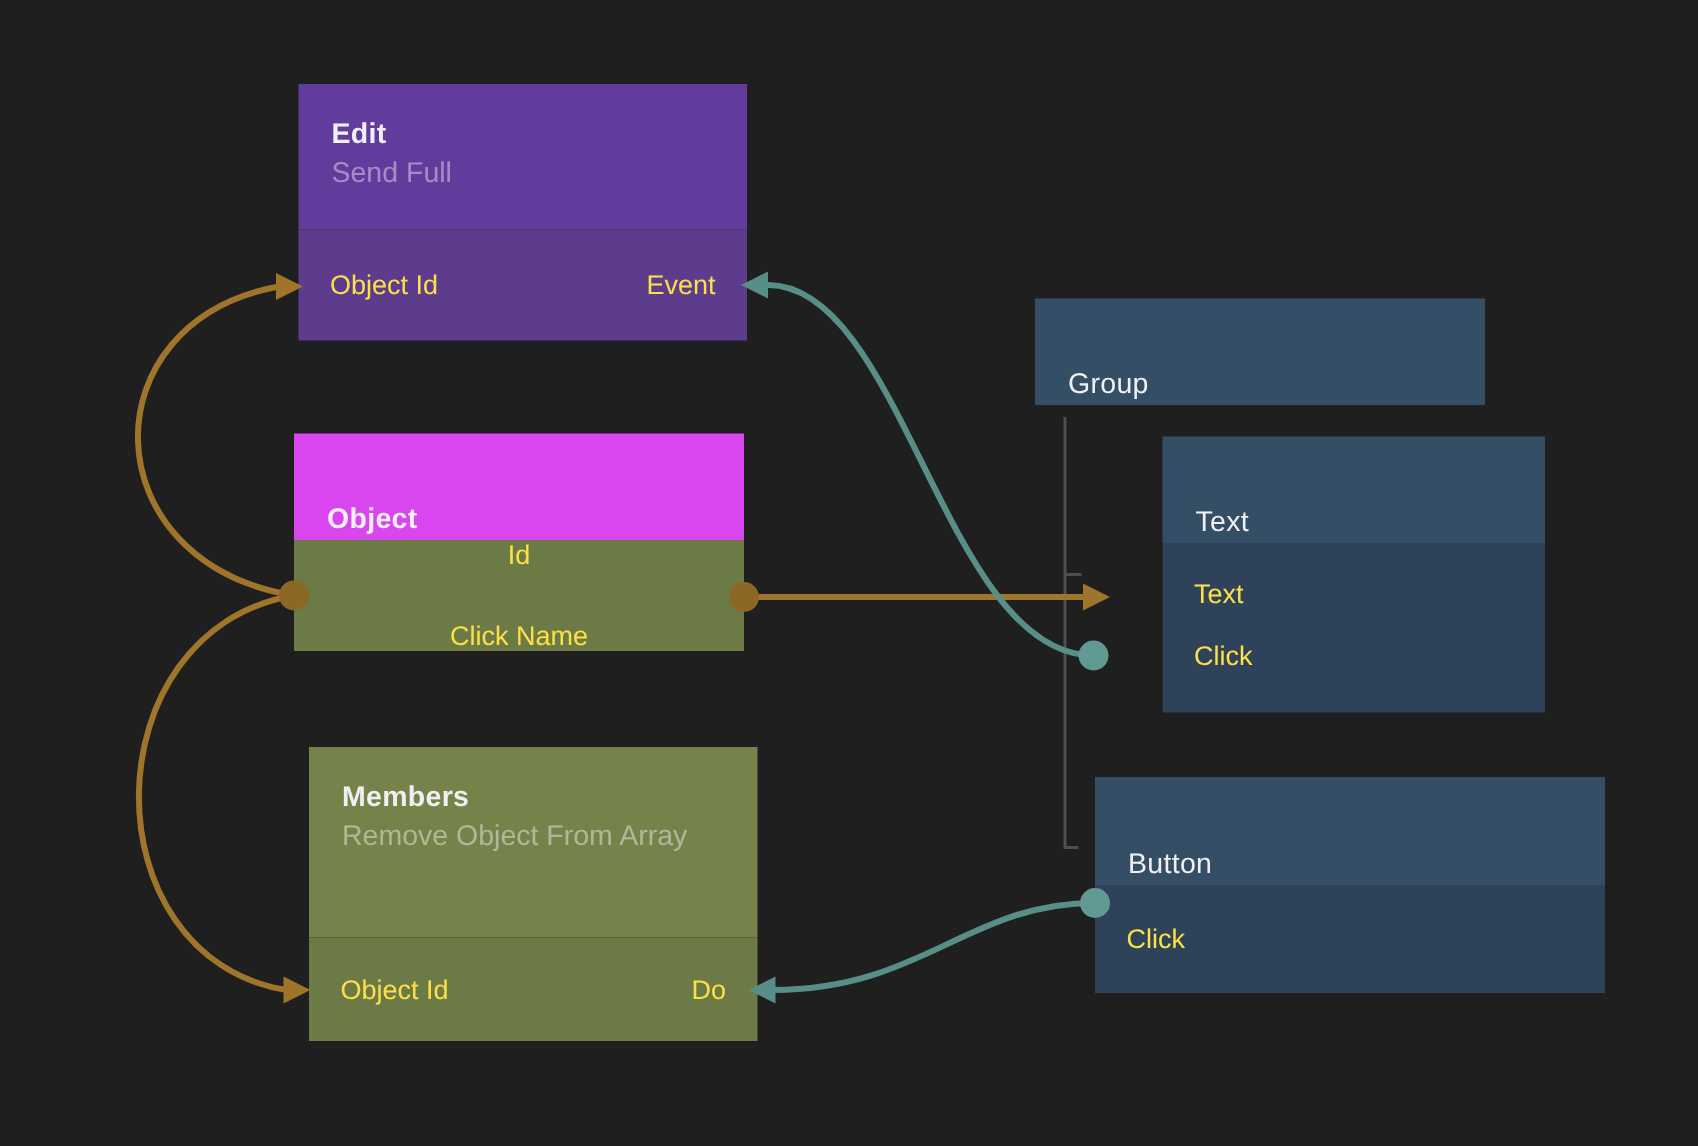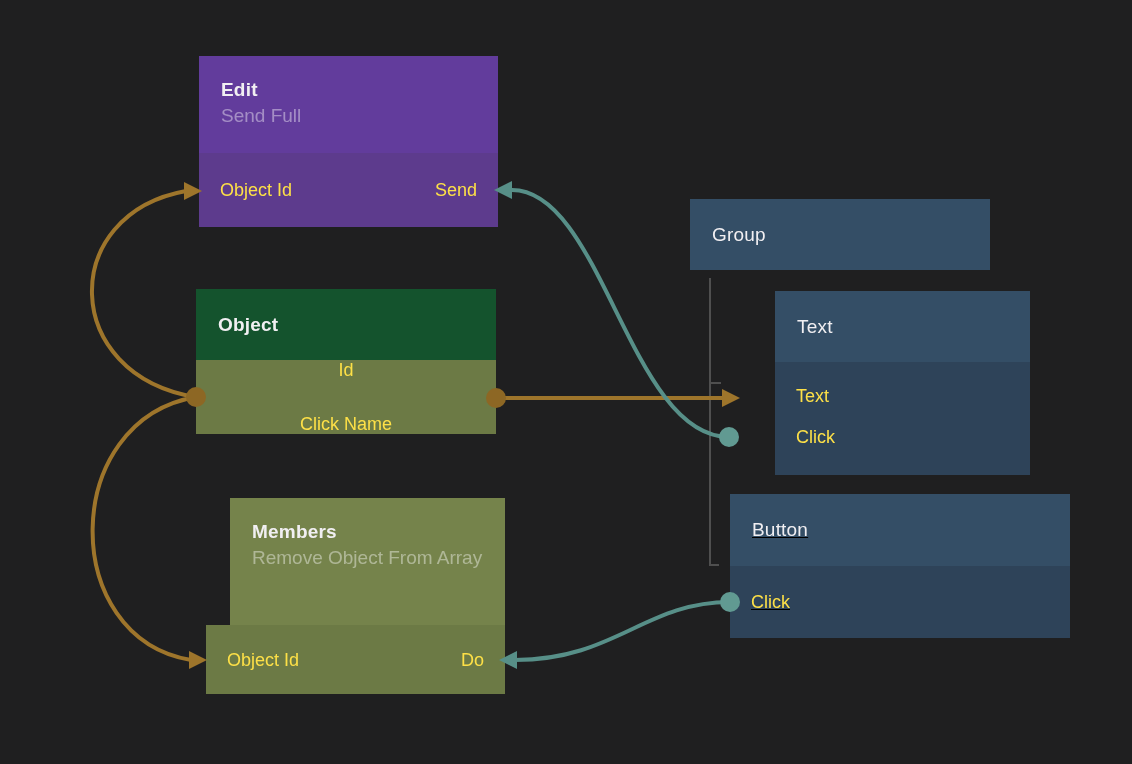--- a/index.html
+++ b/index.html
@@ -2,65 +2,65 @@
 <html><head>
 <meta charset="utf-8">
 <style>
   html,body{margin:0;padding:0;background:#1f1f20;}
   .canvas{
     position:relative;width:1132px;height:764px;overflow:hidden;
     background:#1f1f20;
     font-family:"Liberation Sans","DejaVu Sans",sans-serif;
   }
   .node{position:absolute;box-sizing:border-box;}
-  .node-header{box-sizing:border-box;padding:0 22px;display:flex;flex-direction:column;justify-content:center;}
+  .node-header{box-sizing:border-box;padding:0 22px;display:flex;flex-direction:column;justify-content:flex-end;}
   .node-header.pad-top{justify-content:flex-start;padding-top:21px;}
   .node-title{font-size:19px;color:#f1eff2;line-height:26px;letter-spacing:.2px;}
   .bold .node-title{font-weight:700;}
   .node-subtitle{font-size:19px;font-weight:400;color:rgba(255,255,255,0.42);line-height:26px;}
   .node-body{box-sizing:border-box;display:flex;align-items:center;justify-content:space-between;padding:0 21px;}
   .node-body.rows{flex-direction:column;align-items:stretch;justify-content:flex-start;padding:13px 21px 0 21px;}
   .port-row{height:41px;display:flex;align-items:center;}
   .port{font-size:18px;color:#fde047;line-height:20px;}
   
   .edit    .node-header{background:#623c9c;} .edit    .node-body{background:#5d3b8d;}
-  .object  .node-header{background:#14532d;} .object  .node-body{background:#6c7a45;}
+  .object  .node-header{background:#d946ef;} .object  .node-body{background:#6c7a45;}
   .members .node-header{background:#75834b;} .members .node-body{background:#6c7a45;}
   .bluehdr .node-header{background:#344e66;} .bluehdr .node-body{background:#2e4359;}
   svg.wires{position:absolute;left:0;top:0;z-index:5;pointer-events:none;}
   svg.wires .clickable{pointer-events:stroke;}
 </style>
 </head>
 <body>
 
 <div class="canvas">
 
   <div class="node edit bold" style="left:199px;top:56px;width:299px;height:171px;">
     <div class="node-header pad-top" style="height:97px;">
       <div class="node-title">Edit</div>
       <div class="node-subtitle">Send Full</div>
     </div>
     <div class="node-body" style="height:74px;">
       <span class="port">Object Id</span>
-      <span class="port">Send</span>
+      <span class="port">Event</span>
     </div>
   </div>
 
   <div class="node object bold" style="left:196px;top:289px;width:300px;height:145px;">
     <div class="node-header" style="height:71px;">
       <div class="node-title">Object</div>
     </div>
     <div class="node-body" style="height:74px;flex-direction:column;">
       <span class="port">Id</span>
       <span class="port">Click Name</span>
     </div>
   </div>
 
   <div class="node members bold" style="left:206px;top:498px;width:299px;height:196px;">
-    <div class="node-header pad-top" style="height:127px;margin-left:24px;">
+    <div class="node-header pad-top" style="height:127px;">
       <div class="node-title">Members</div>
       <div class="node-subtitle">Remove Object From Array</div>
     </div>
     <div class="node-body" style="height:69px;">
       <span class="port">Object Id</span>
       <span class="port">Do</span>
     </div>
   </div>
 
   <div class="node bluehdr" style="left:690px;top:199px;width:300px;height:71px;">
@@ -76,21 +76,21 @@
     <div class="node-body rows" style="height:113px;">
       <div class="port-row">
           <span class="port">Text</span>
         </div>
       <div class="port-row">
           <span class="port">Click</span>
         </div>
     </div>
   </div>
 
-  <div class="node bluehdr" style="left:730px;top:494px;width:340px;height:144px;text-decoration:underline;">
+  <div class="node bluehdr" style="left:730px;top:518px;width:340px;height:144px;">
     <div class="node-header" style="height:72px;">
       <div class="node-title">Button</div>
     </div>
     <div class="node-body rows" style="height:72px;padding-top:15px;">
       <div class="port-row">
           <span class="port">Click</span>
         </div>
     </div>
   </div>
 

